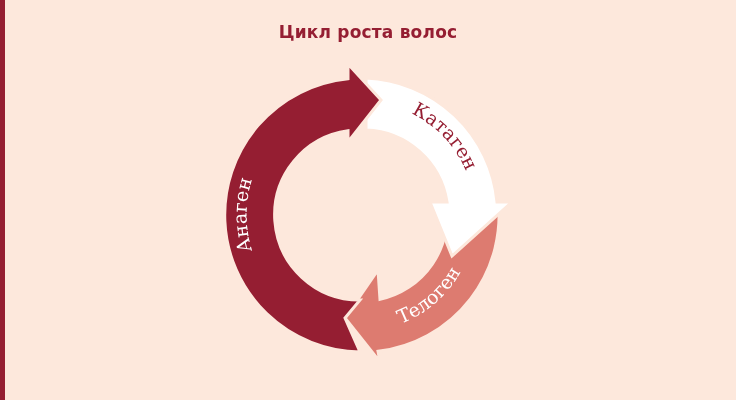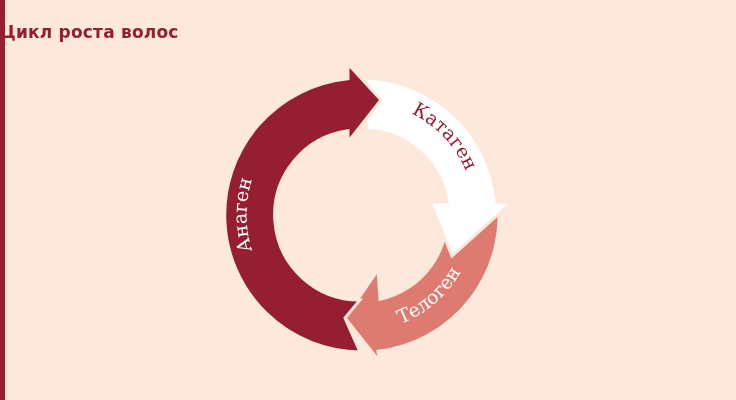--- a/index.html
+++ b/index.html
@@ -3,21 +3,21 @@
 <meta charset="utf-8">
 <style>
   html, body { margin:0; padding:0; }
   body {
     width:736px; height:400px; overflow:hidden;
     background:#FDE8DC; position:relative;
     font-family:"Liberation Sans", sans-serif;
   }
   .left-stripe { position:absolute; left:0; top:0; width:5px; height:400px; background:#951E32; }
   .title {
-    position:absolute; top:22px; left:0; width:736px; text-align:left;
+    position:absolute; top:22px; left:0; width:736px; text-align:center;
     font-size:17px; font-weight:bold; color:#951E32;
     font-family:"DejaVu Sans", sans-serif; letter-spacing:0.2px;
   }
   svg.cycle { position:absolute; left:0; top:0; }
   .lbl { font-family:"DejaVu Serif", serif; font-size:19px; }
 </style>
 </head>
 <body>
 
 <div class="left-stripe"></div>

